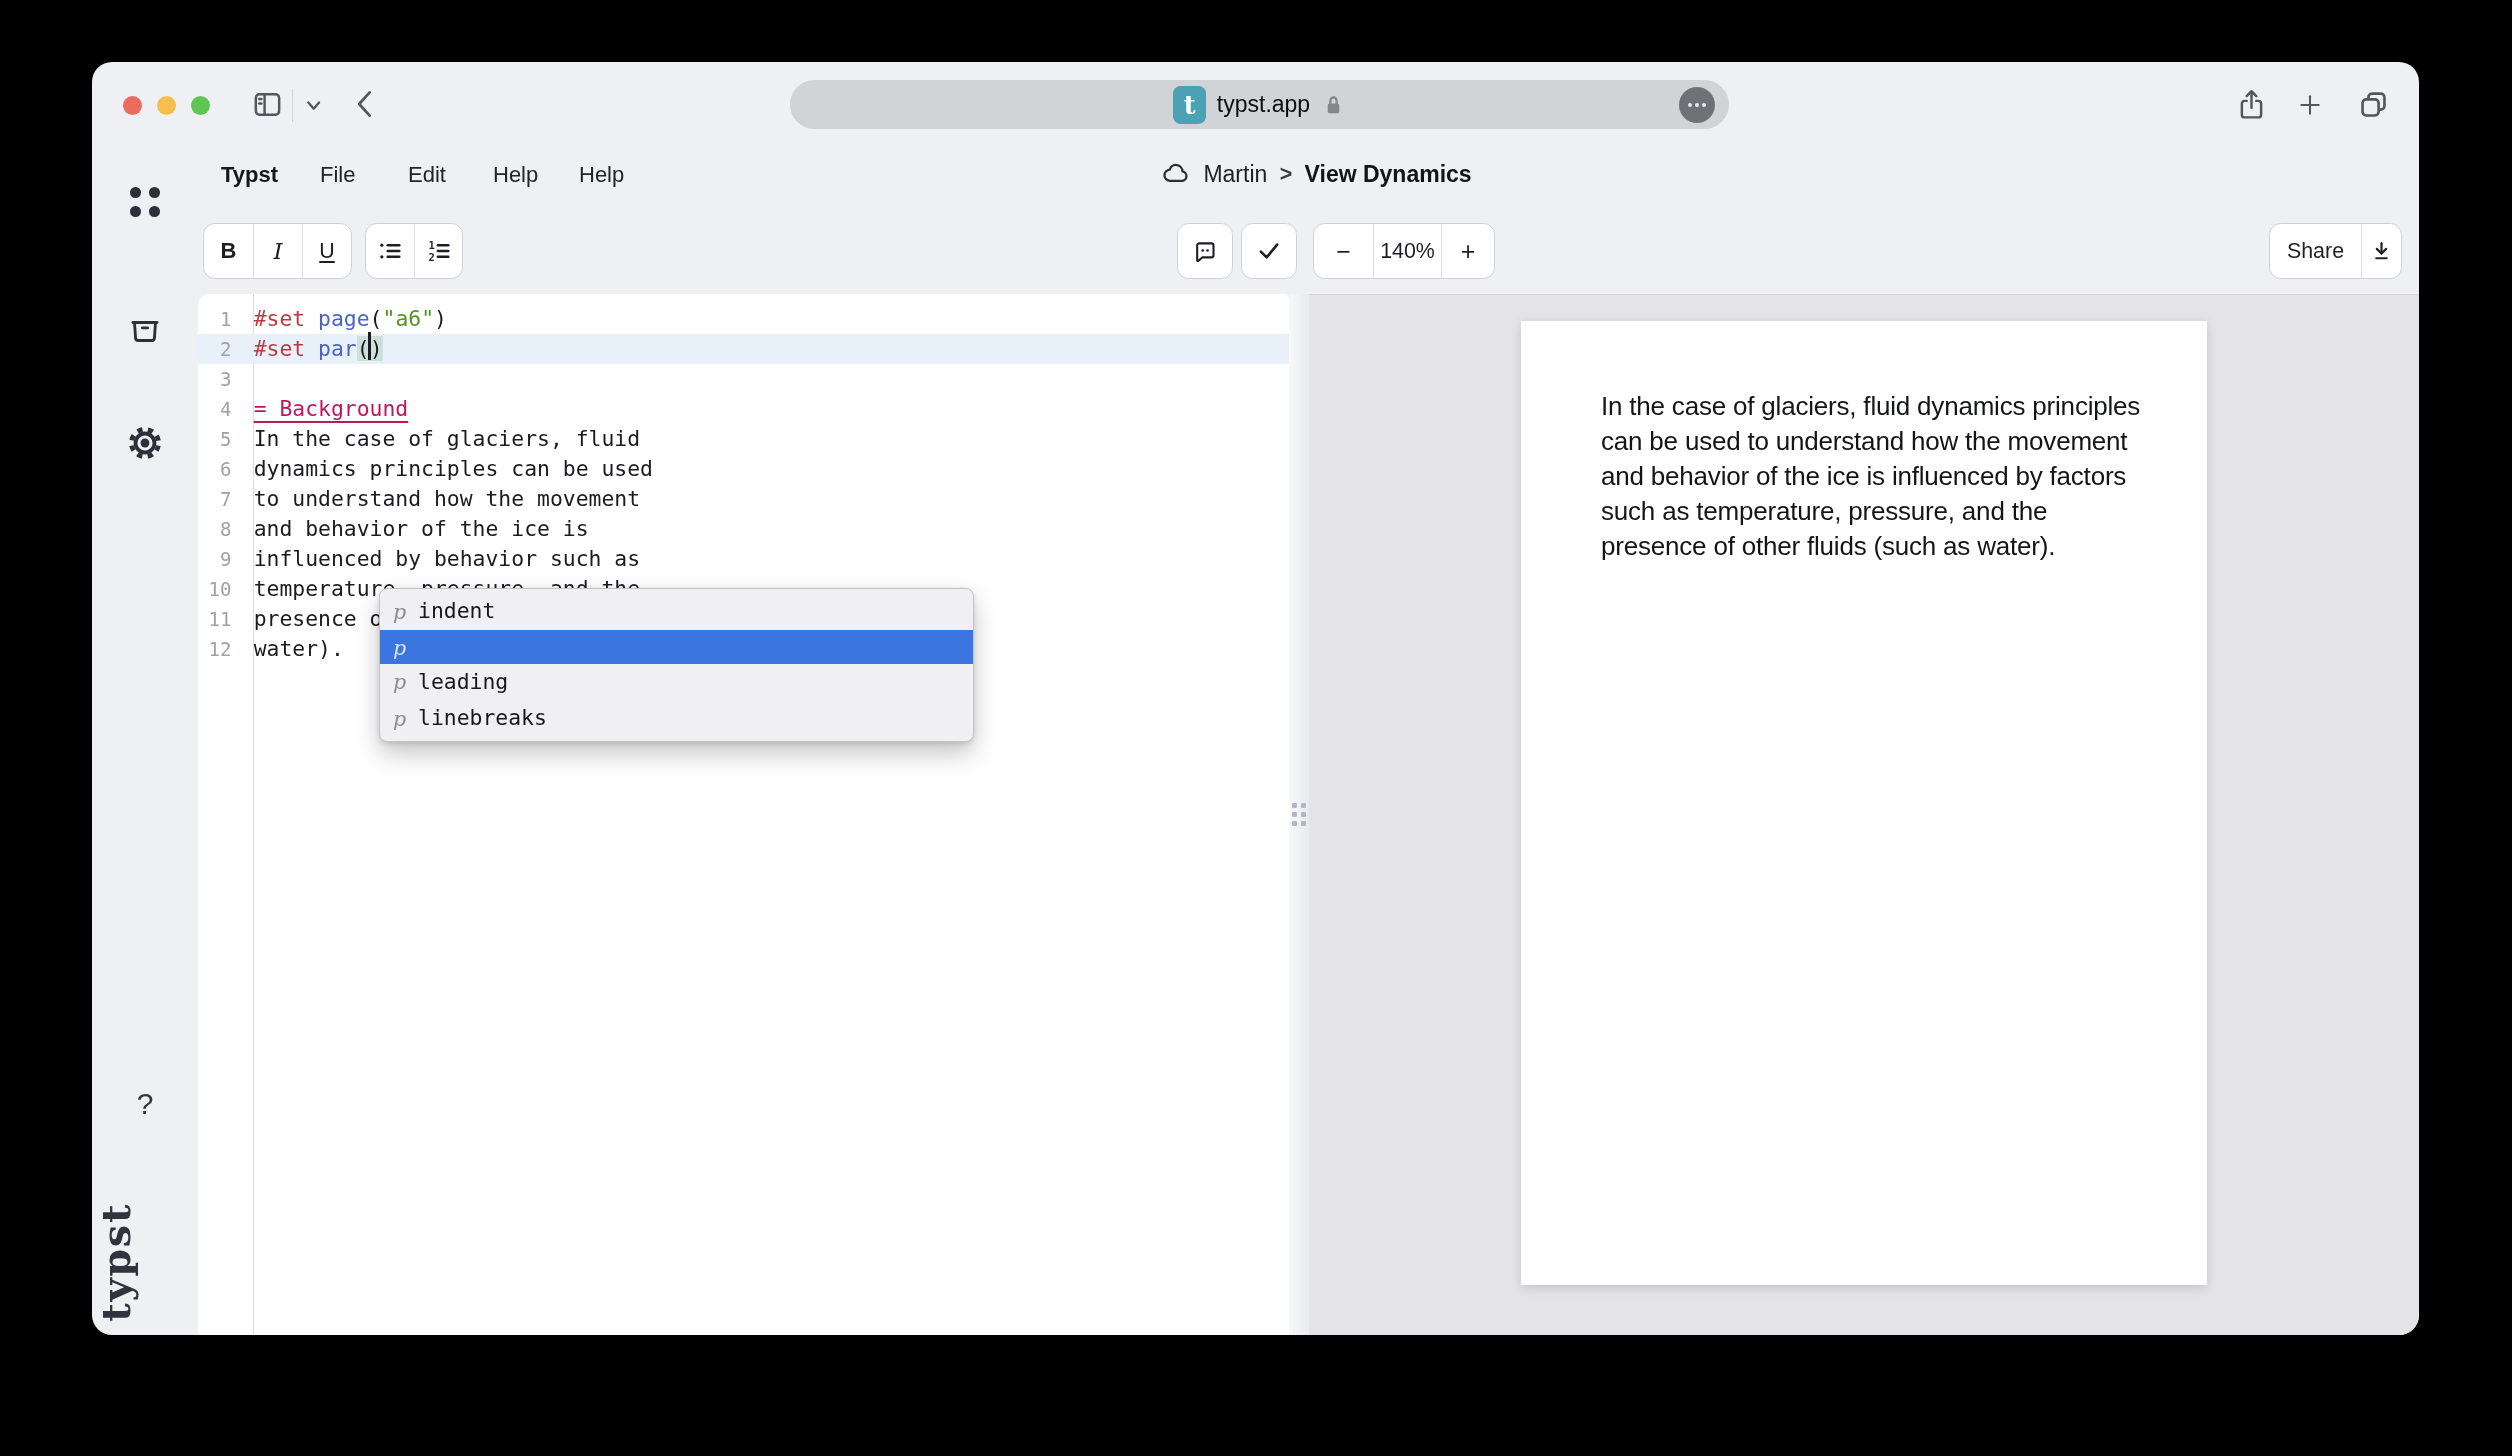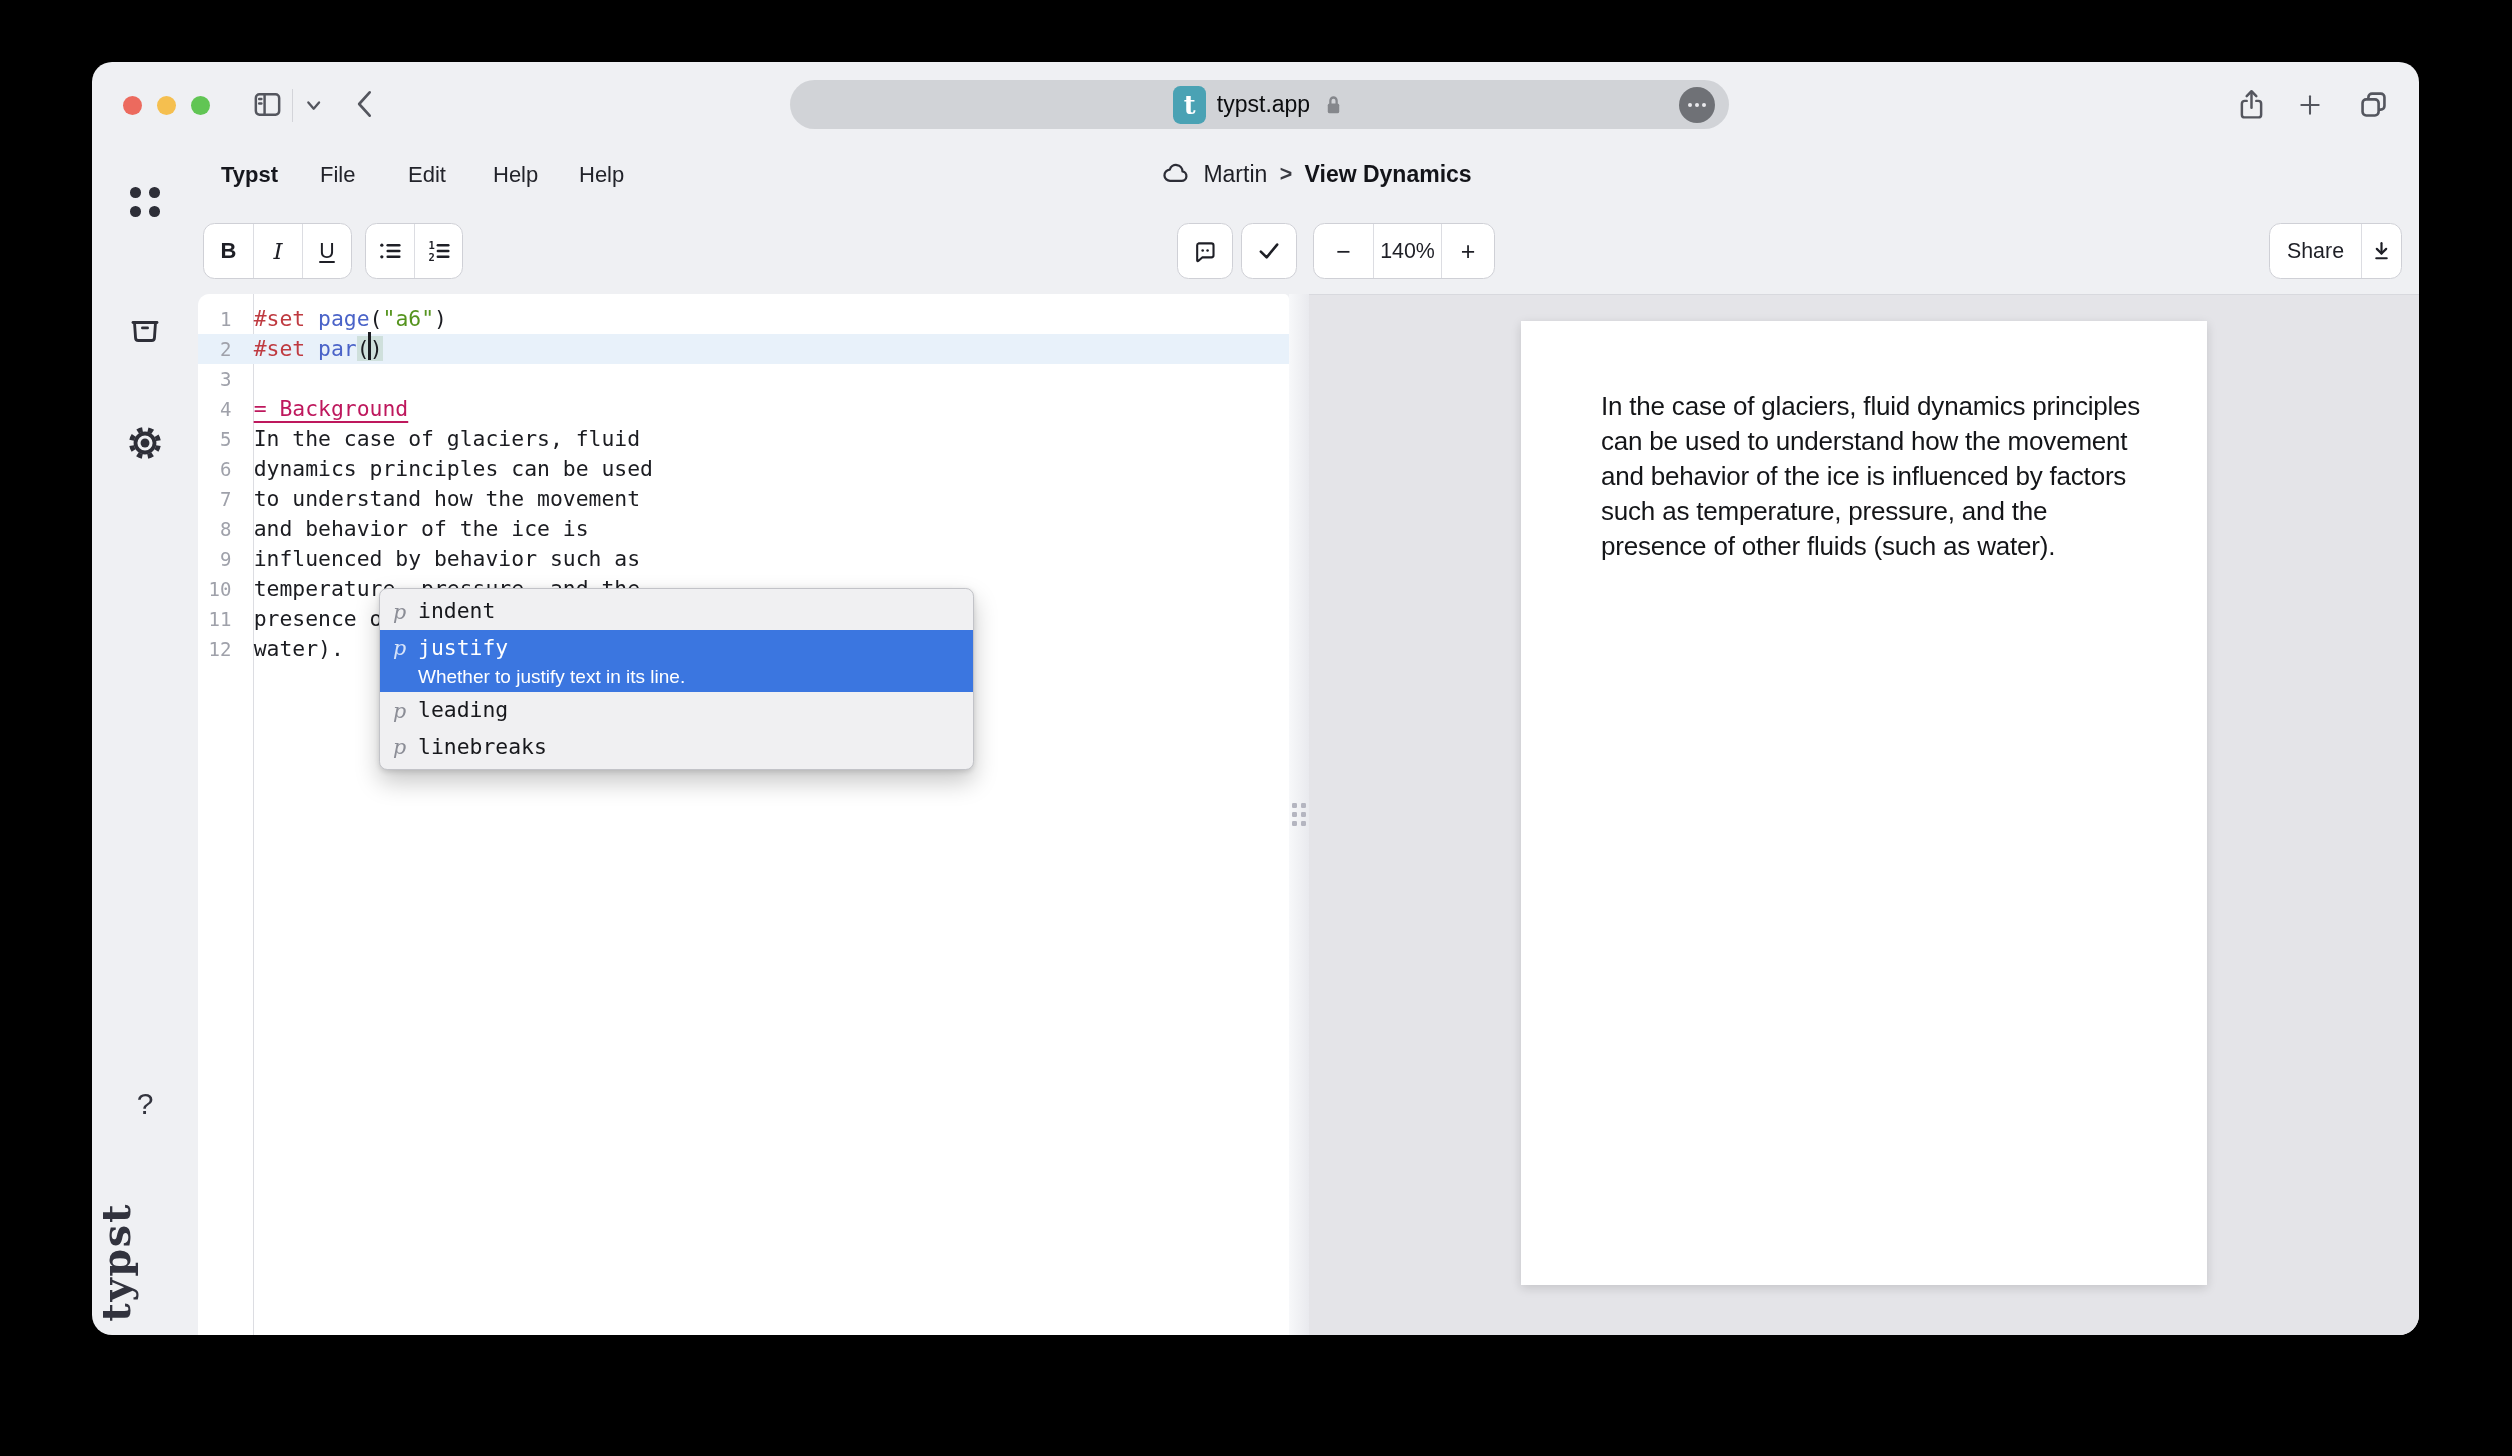--- a/index.html
+++ b/index.html
@@ -325,24 +325,20 @@
 
     <div class="acpopup">
           <div class="ac-item">
             <span class="ac-kind">p</span>
             <div class="ac-main">
               <div class="ac-label">indent</div>
             </div>
           </div>
           <div class="ac-item sel">
             <span class="ac-kind">p</span>
-            <div class="ac-main">
-              <div class="ac-label">justify</div>
-              <div class="ac-desc">Whether to justify text in its line.</div>
-            </div>
           </div>
           <div class="ac-item">
             <span class="ac-kind">p</span>
             <div class="ac-main">
               <div class="ac-label">leading</div>
             </div>
           </div>
           <div class="ac-item">
             <span class="ac-kind">p</span>
             <div class="ac-main">

